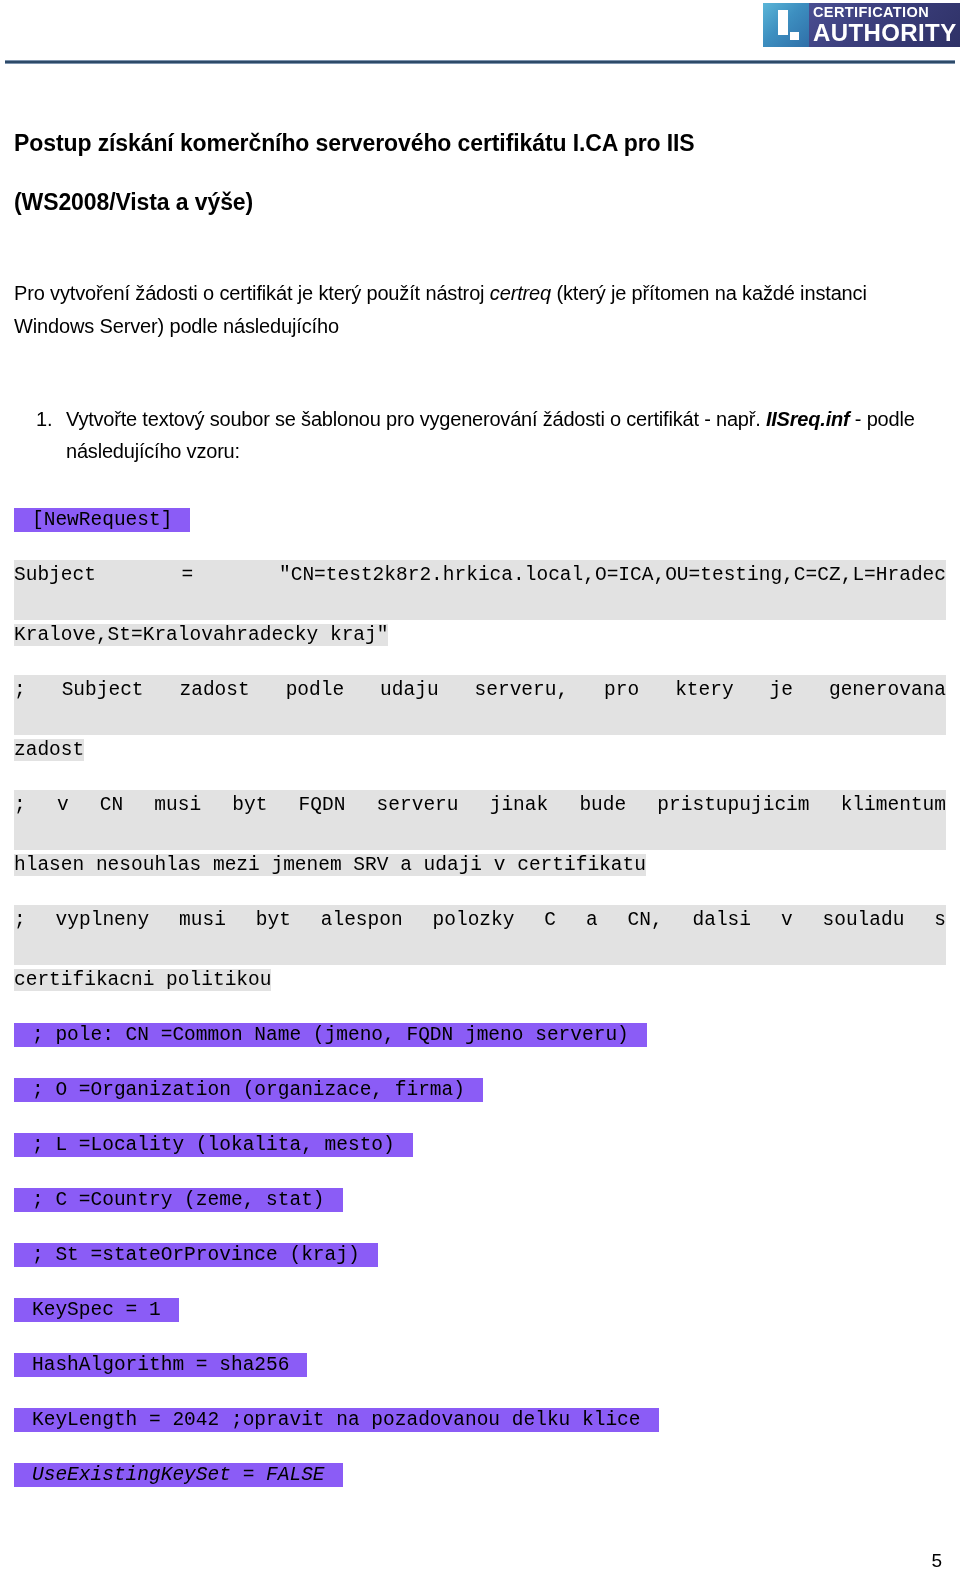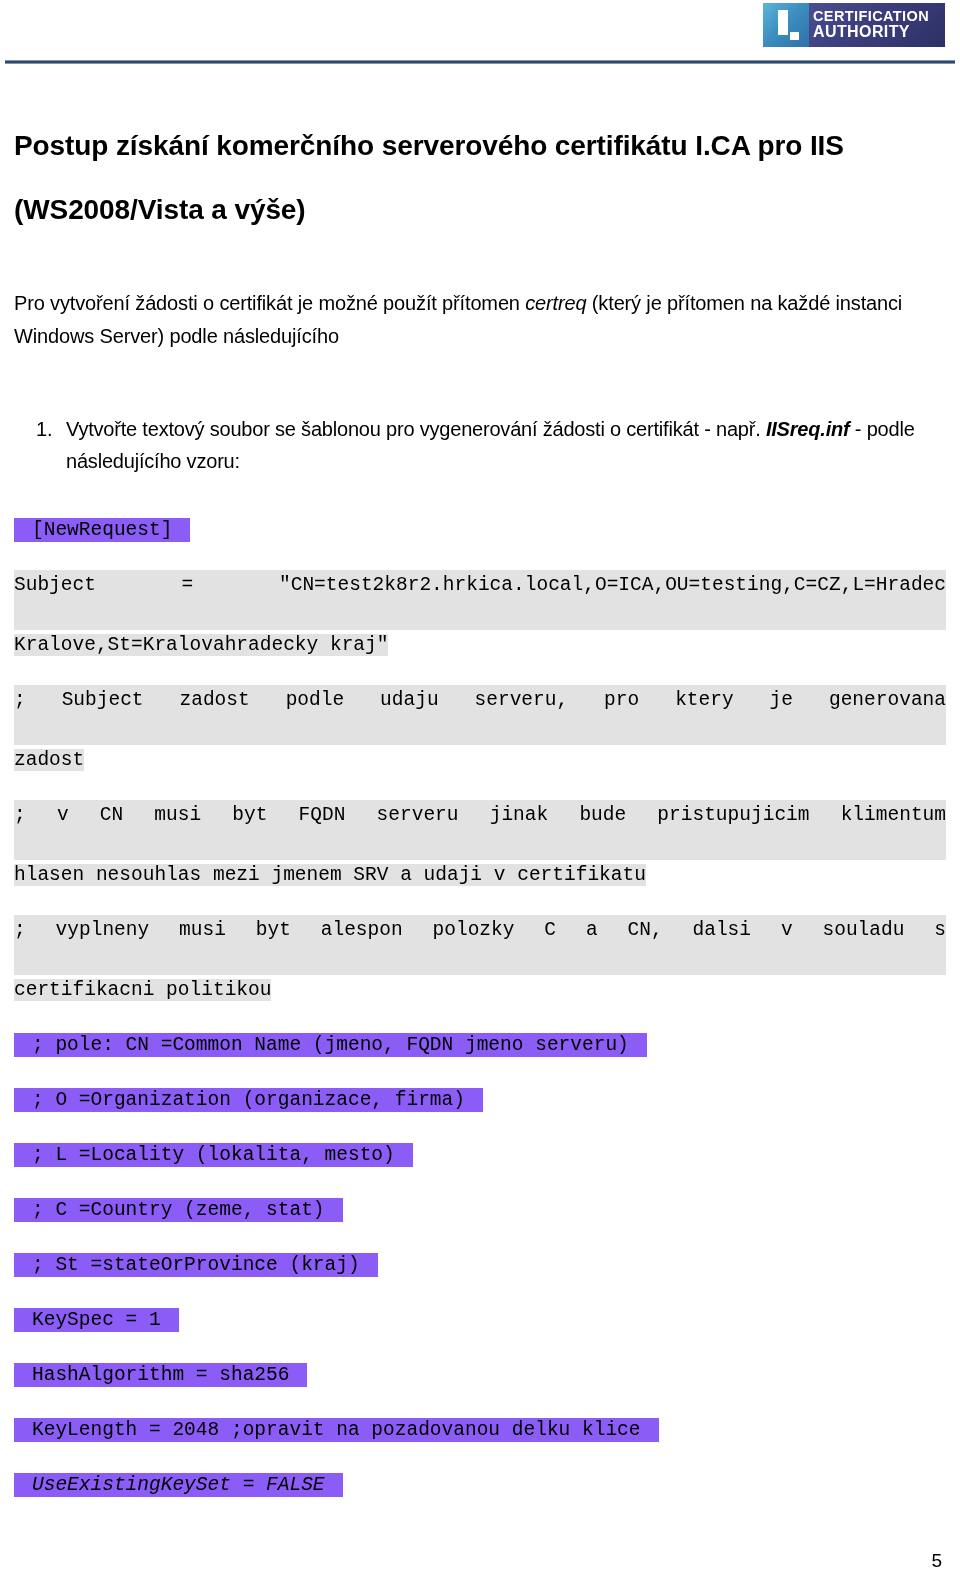--- a/index.html
+++ b/index.html
@@ -60,40 +60,40 @@
     padding: 2px 4px 2px 4px;
   }
   .logo-text .l1, .logo-text .l2 {
     color: #ffffff;
     font-family: "Liberation Sans", sans-serif;
     font-weight: bold;
     letter-spacing: 0.4px;
     line-height: 1.05;
   }
   .logo-text .l1 { font-size: 14.5px; }
-  .logo-text .l2 { font-size: 16px; }
+  .logo-text .l2 { font-size: 24px; }
 
   .header-rule {
     position: absolute;
     left: 5px;
     right: 5px;
     top: 60px;
     height: 4px;
     background: #2d4a68;
     border-top: 1px solid #7d93ad;
     border-bottom: 1px solid #7d93ad;
   }
 
   
   .content {
     padding: 0 14px 0 14px;
   }
 
   h1.doc-title {
-    font-size: 28px;
+    font-size: 23px;
     font-weight: bold;
     line-height: 1.0;
     margin: 60px 0 0 0;
     letter-spacing: -0.1px;
   }
   h1.doc-title .line2 {
     display: block;
     margin-top: 36px;
   }
 
@@ -195,21 +195,21 @@
   <div class="header-rule"></div>
 </div>
 
 <div class="content">
 
   <h1 class="doc-title">
     <span>Postup získání komerčního serverového certifikátu I.CA pro IIS</span>
     <span class="line2">(WS2008/Vista a výše)</span>
   </h1>
 
-  <p class="intro"><span>Pro vytvoření žádosti o certifikát je možné použít přítomen </span><i>certreq</i><span> (který je přítomen na každé instanci Windows Server) podle následujícího</span></p>
+  <p class="intro"><span>Pro vytvoření žádosti o certifikát je který použít nástroj </span><i>certreq</i><span> (který je přítomen na každé instanci Windows Server) podle následujícího</span></p>
 
 
   <ol class="step-list">
     <li class="step-item">
       <span class="step-num">1.</span><span>Vytvořte textový soubor se šablonou pro vygenerování žádosti o certifikát - např. </span><b>IISreq.inf</b><span> - podle následujícího vzoru:</span>
     </li>
   </ol>
 
   <div class="code-block">
 
@@ -231,20 +231,20 @@
     <div class="code-line"><span class="hl">; L =Locality (lokalita, mesto)</span></div>
 
     <div class="code-line"><span class="hl">; C =Country (zeme, stat)</span></div>
 
     <div class="code-line"><span class="hl">; St =stateOrProvince (kraj)</span></div>
 
     <div class="code-line"><span class="hl">KeySpec = 1</span></div>
 
     <div class="code-line"><span class="hl">HashAlgorithm = sha256</span></div>
 
-    <div class="code-line"><span class="hl">KeyLength = 2048 ;opravit na pozadovanou delku klice</span></div>
+    <div class="code-line"><span class="hl">KeyLength = 2042 ;opravit na pozadovanou delku klice</span></div>
 
     <div class="code-line"><span class="hl">UseExistingKeySet = FALSE</span></div>
 
   </div>
 </div>
 
 <div class="page-number">5</div>
 
 </body></html>

